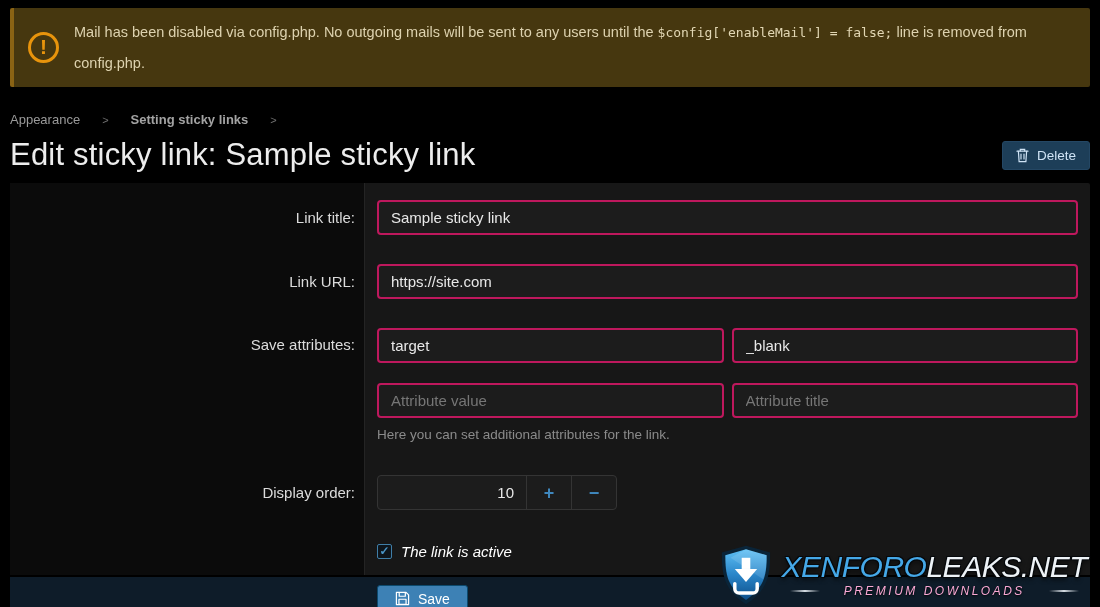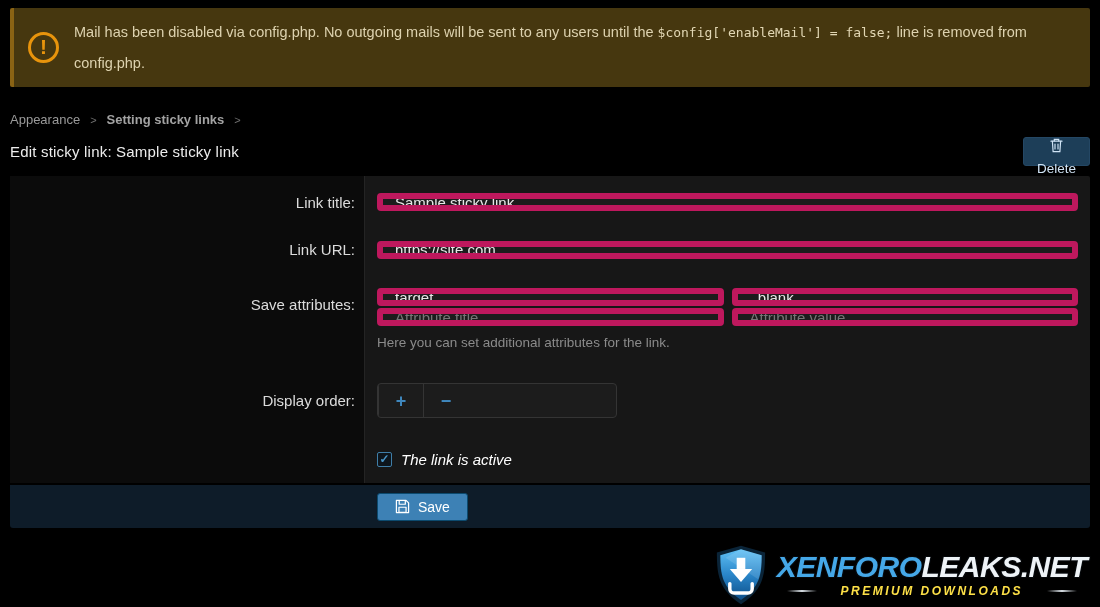--- a/index.html
+++ b/index.html
@@ -47,52 +47,51 @@
     color: #e2d7b4;
   }
 
   
   .breadcrumb {
     margin: 25px 10px 0;
     font-size: 13px;
     color: #9a9a9a;
     display: flex;
     align-items: center;
-    gap: 10px;
+    gap: 22px;
   }
   .crumb { color: #9a9a9a; cursor: pointer; }
   .crumb.current { color: #a3a3a3; font-weight: 700; }
   .crumb-sep { color: #6f6f6f; font-size: 11px; }
 
   .title-row {
     margin: 10px 10px 0;
     display: flex;
     align-items: center;
     justify-content: space-between;
   }
   .page-title {
-    font-size: 15px;
+    font-size: 31px;
     font-weight: 400;
     color: #ededed;
     letter-spacing: 0.2px;
   }
   .delete-btn {
     background: #1d3e58;
     border: 1px solid #244764;
     border-radius: 3px;
     color: #cfe3f5;
     font-size: 13.5px;
     height: 29px;
     padding: 0 13px;
     display: flex;
     align-items: center;
     gap: 8px;
     cursor: pointer;
     font-family: inherit;
-    flex-direction: column;
   }
 
   
   .form-wrap {
     margin: 10px 10px 0;
     background: #171717;
     position: relative;
     border-radius: 2px 2px 0 0;
     padding: 17px 0 15px 0;
   }
@@ -118,35 +117,35 @@
     color: #dcdcdc;
     align-self: center;
   }
   .row-label.top { align-self: flex-start; padding-top: 8px; }
   .row-content {
     flex: 1;
     padding: 0 12px;
   }
   .text-input {
     width: 100%;
-    height: 18px;
+    height: 35px;
     background: #1c1c1c;
-    border: 6px solid #be185d;
+    border: 2px solid #be185d;
     border-radius: 4px;
     color: #e8e8e8;
     font-size: 15px;
     padding: 0 12px;
     font-family: inherit;
     outline: none;
   }
   .text-input::placeholder { color: #767676; }
   .attr-grid {
     display: grid;
     grid-template-columns: 1fr 1fr;
-    gap: 2px 8px;
+    gap: 20px 8px;
   }
   .help-text {
     margin-top: 9px;
     font-size: 13.5px;
     color: #8b8b8b;
   }
 
   
   .spin-group {
     width: 240px;
@@ -239,42 +238,42 @@
     right: 13px;
     bottom: 1px;
     display: flex;
     align-items: center;
     gap: 8px;
     z-index: 5;
   }
   .wm-textcol { display: flex; flex-direction: column; align-items: center; }
   .wm-brand {
     font-style: italic;
-    font-weight: 700;
+    font-weight: 400;
     font-size: 30px;
     line-height: 1;
     letter-spacing: -0.5px;
     text-transform: uppercase;
     white-space: nowrap;
     text-shadow: -1px -1px 0 #06090c, 1px -1px 0 #06090c, -1px 1px 0 #06090c,
                  1px 1px 0 #06090c, 0 3px 4px rgba(0,0,0,0.65);
   }
   .wm-blue { color: #45a8e8; }
   .wm-silver { color: #eef3f7; }
   .wm-tagline {
     margin-top: 2px;
     display: flex;
     align-items: center;
     gap: 24px;
     font-style: italic;
-    font-weight: 700;
+    font-weight: 400;
     font-size: 12px;
     letter-spacing: 2.5px;
     text-transform: uppercase;
-    color: #fde047;
+    color: #f9a8d4;
     white-space: nowrap;
     text-shadow: 0 1px 2px rgba(0,0,0,0.9);
   }
   .wm-line {
     height: 2px; width: 30px;
     background: linear-gradient(90deg, rgba(233,238,243,0), #d6dde3, rgba(233,238,243,0));
   }
 </style>
 </head>
 <body>
@@ -323,31 +322,32 @@
       <input class="text-input" type="text" value="https://site.com" style="">
     </div>
   </div>
 
   <div class="form-row" style="margin-bottom:33px">
     <label class="row-label top">Save attributes:</label>
     <div class="row-content">
       <div class="attr-grid">
         <input class="text-input" type="text" value="target" style="">
         <input class="text-input" type="text" value="_blank" style="">
+        <input class="text-input" type="text" placeholder="Attribute value" style="">
         <input class="text-input" type="text" placeholder="Attribute title" style="">
-        <input class="text-input" type="text" placeholder="Attribute value" style="">
       </div>
       <div class="help-text">Here you can set additional attributes for the link.</div>
     </div>
   </div>
 
   <div class="form-row" style="margin-bottom:33px">
     <label class="row-label">Display order:</label>
     <div class="row-content">
       <div class="spin-group">
+        <input class="spin-input" type="text" value="10" style="">
         <button class="spin-btn">+</button>
         <button class="spin-btn">−</button>
       </div>
     </div>
   </div>
 
   <div class="form-row">
     <div class="row-label"></div>
     <div class="row-content">
       <div class="check-line">

